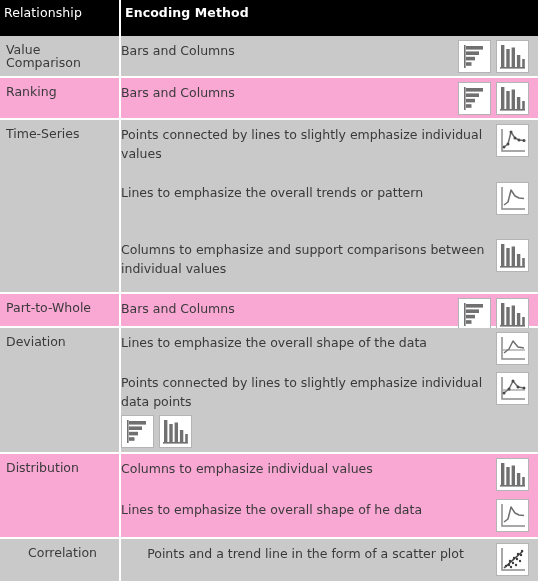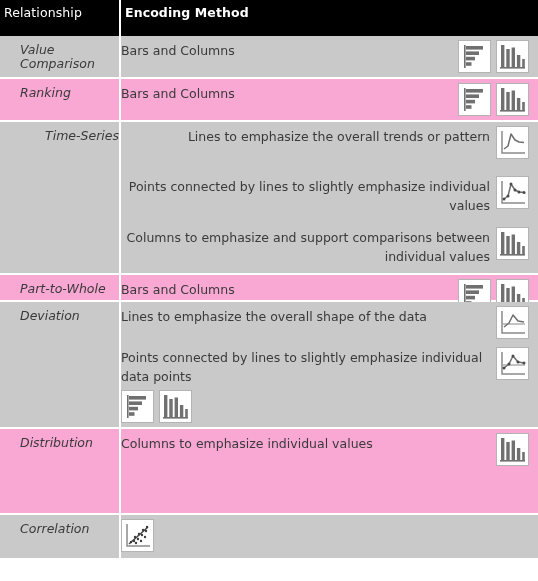--- a/index.html
+++ b/index.html
@@ -45,23 +45,22 @@
   .row {
     display: flex;
     background: #ffffff;
   }
   .row.sep { padding-bottom: 2px; }
 
   .cell-rel {
     width: 119px;
     font-size: 12.5px;
     color: #3a3a3a;
-    padding: 7px 0 0 20px;
+    padding: 7px 0 0 6px;
     line-height: 1.1;
-    font-style: italic;
   }
   .col-gap { width: 2px; background: #ffffff; flex: 0 0 2px; }
   .cell-enc {
     flex: 1;
     display: flex;
     flex-direction: column;
   }
 
   .shade-a .cell-rel, .shade-a .cell-enc { background: #c9c9c9; }
   .shade-b .cell-rel, .shade-b .cell-enc { background: #f9a8d4; }
@@ -92,25 +91,25 @@
     background: #ffffff;
     border: 1px solid #b4b4b4;
     display: block;
     flex: 0 0 33px;
   }
   .icon-box svg { display: block; width: 31px; height: 31px; }
 
   
   .h-value { height: 43px; }
   .h-rank  { height: 43px; }
-  .h-time  { height: 153px; text-align: right; }
-  .h-part  { height: 27px; }
+  .h-time  { height: 176px; }
+  .h-part  { height: 34px; }
   .h-dev   { height: 127px; border-radius: 23px; }
   .h-dist  { height: 86px; }
-  .h-corr  { height: 43px; }
+  .h-corr  { height: 43px; text-align: center; }
 </style>
 </head>
 <body>
 
 <div class="table">
 
   <div class="thead">
     <div class="th th-rel">Relationship</div>
     <div class="th-gap"></div>
     <div class="th th-enc">Encoding Method</div>
@@ -183,32 +182,20 @@
           </span>
         </div>
       </div>
     </div>
   </div>
 
   <div class="row sep shade-a h-time">
     <div class="cell-rel">Time-Series</div>
     <div class="col-gap"></div>
     <div class="cell-enc">
-
-      <div class="subrow">
-        <div class="sub-text">Lines to emphasize the overall trends or pattern</div>
-        <div class="sub-icons">
-          <span class="icon-box">
-            <svg viewBox="0 0 31 31">
-              <path d="M5 4 L5 26 L28 26" stroke="#8a8a8a" stroke-width="1.5" fill="none"></path>
-              <path d="M7 22 L11 19 L14 7 L18 13 L22 15 L27 15.5" stroke="#6e6e6e" stroke-width="1.5" fill="none" stroke-linejoin="round"></path>
-            </svg>
-          </span>
-        </div>
-      </div>
 
       <div class="subrow">
         <div class="sub-text">Points connected by lines to slightly emphasize individual values</div>
         <div class="sub-icons">
           <span class="icon-box">
             <svg viewBox="0 0 31 31">
               <path d="M5 4 L5 26 L28 26" stroke="#8a8a8a" stroke-width="1.5" fill="none"></path>
               <path d="M7 22 L11 19 L14 7 L18 13 L22 15 L27 15.5" stroke="#6e6e6e" stroke-width="1.5" fill="none" stroke-linejoin="round"></path>
               <g fill="#4a4a4a">
                 <circle cx="7" cy="22" r="1.5"></circle>
@@ -217,20 +204,32 @@
                 <circle cx="18" cy="13" r="1.5"></circle>
                 <circle cx="22" cy="15" r="1.5"></circle>
                 <circle cx="27" cy="15.5" r="1.5"></circle>
               </g>
             </svg>
           </span>
         </div>
       </div>
 
       <div class="subrow">
+        <div class="sub-text">Lines to emphasize the overall trends or pattern</div>
+        <div class="sub-icons">
+          <span class="icon-box">
+            <svg viewBox="0 0 31 31">
+              <path d="M5 4 L5 26 L28 26" stroke="#8a8a8a" stroke-width="1.5" fill="none"></path>
+              <path d="M7 22 L11 19 L14 7 L18 13 L22 15 L27 15.5" stroke="#6e6e6e" stroke-width="1.5" fill="none" stroke-linejoin="round"></path>
+            </svg>
+          </span>
+        </div>
+      </div>
+
+      <div class="subrow">
         <div class="sub-text">Columns to emphasize and support comparisons between individual values</div>
         <div class="sub-icons">
           <span class="icon-box">
             <svg viewBox="0 0 31 31">
                 <g fill="#707070">
               <rect x="4" y="4" width="3.4" height="22"></rect>
               <rect x="9.3" y="8" width="3.4" height="18"></rect>
               <rect x="14.6" y="6.5" width="3.4" height="19.5"></rect>
               <rect x="19.9" y="14" width="3.4" height="12"></rect>
               <rect x="25.2" y="18" width="2.6" height="8"></rect>
@@ -364,29 +363,41 @@
               <rect x="14.6" y="6.5" width="3.4" height="19.5"></rect>
               <rect x="19.9" y="14" width="3.4" height="12"></rect>
               <rect x="25.2" y="18" width="2.6" height="8"></rect>
               <rect x="3" y="26" width="25" height="1.6"></rect>
             </g>
               </svg>
           </span>
         </div>
       </div>
 
+      <div class="subrow">
+        <div class="sub-text">Lines to emphasize the overall shape of he data</div>
+        <div class="sub-icons">
+          <span class="icon-box">
+            <svg viewBox="0 0 31 31">
+              <path d="M5 4 L5 26 L28 26" stroke="#8a8a8a" stroke-width="1.5" fill="none"></path>
+              <path d="M7 22 L11 19 L14 7 L18 13 L22 15 L27 15.5" stroke="#6e6e6e" stroke-width="1.5" fill="none" stroke-linejoin="round"></path>
+            </svg>
+          </span>
+        </div>
+      </div>
 
     </div>
   </div>
 
   <div class="row shade-a h-corr">
     <div class="cell-rel">Correlation</div>
     <div class="col-gap"></div>
     <div class="cell-enc">
       <div class="subrow">
+        <div class="sub-text">Points and a trend line in the form of a scatter plot</div>
         <div class="sub-icons">
           <span class="icon-box">
             <svg viewBox="0 0 31 31">
               <path d="M5 4 L5 26 L28 26" stroke="#8a8a8a" stroke-width="1.5" fill="none"></path>
               <path d="M7 24 L26 7" stroke="#4a4a4a" stroke-width="1.6" fill="none"></path>
               <g fill="#3c3c3c">
                 <circle cx="9" cy="22" r="1.2"></circle>
                 <circle cx="12" cy="21" r="1.2"></circle>
                 <circle cx="13" cy="17" r="1.2"></circle>
                 <circle cx="16" cy="19" r="1.2"></circle>

